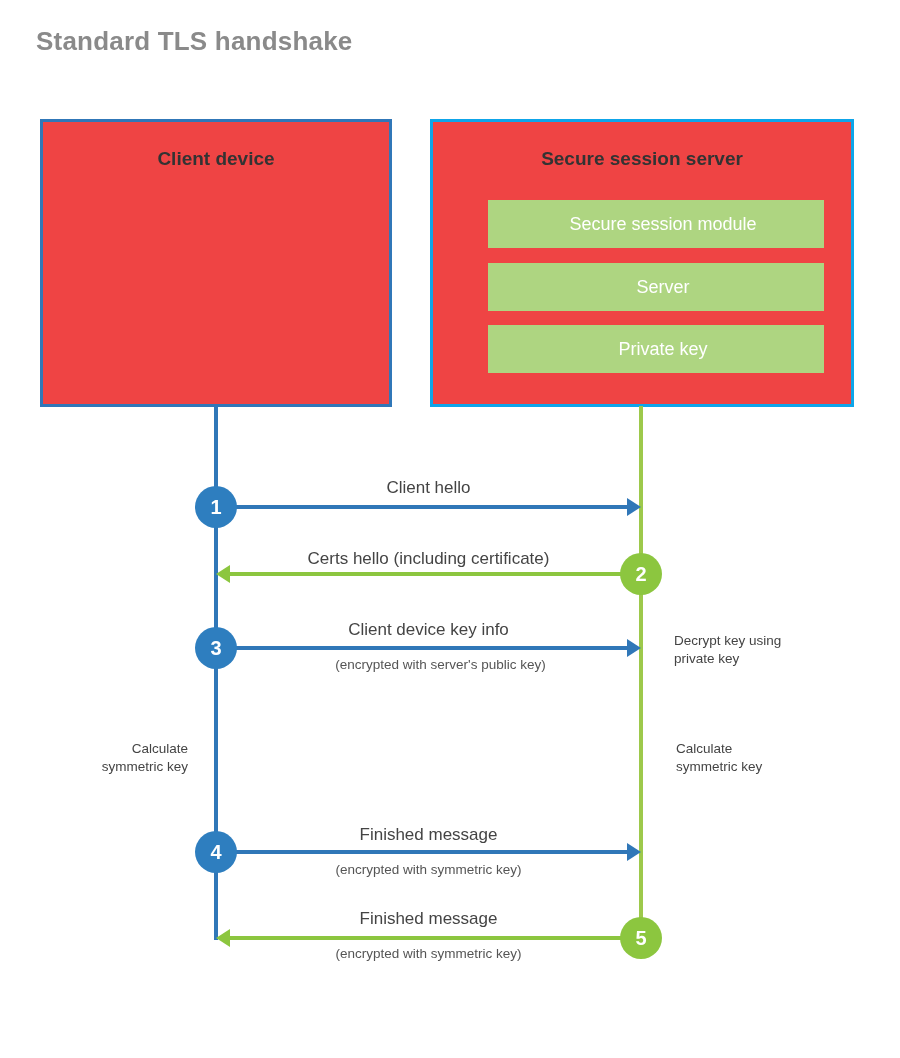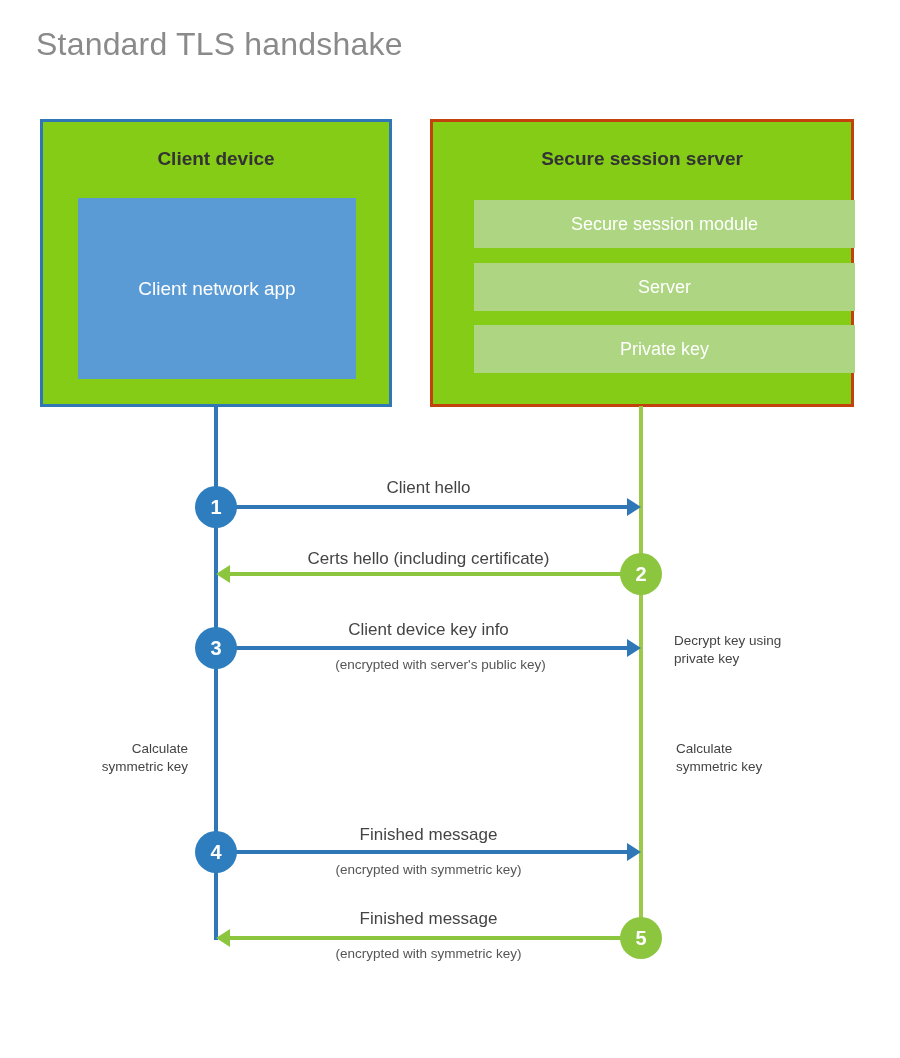--- a/index.html
+++ b/index.html
@@ -17,46 +17,46 @@
   #stage {
     position: absolute;
     left: 0; top: 0;
     width: 900px;
     height: 1058px;
   }
   .page-title {
     position: absolute;
     left: 36px;
     top: 26px;
-    font-size: 32px;
-    font-weight: 400;
+    font-size: 26px;
+    font-weight: 700;
     color: #8a8a8a;
     letter-spacing: 0.2px;
     white-space: nowrap;
   }
 
   
   .entity-box {
     position: absolute;
-    background: #84cc16;
+    background: #ef4444;
     box-sizing: border-box;
   }
   #client-box {
     left: 40px;
     top: 119px;
     width: 352px;
     height: 288px;
     border: 3px solid #3077b8;
   }
   #server-box {
     left: 430px;
     top: 119px;
     width: 424px;
     height: 288px;
-    border: 3px solid #c2410c;
+    border: 3px solid #0ea5e9;
   }
   .entity-title {
     position: absolute;
     left: 0;
     right: 0;
     top: 26px;
     text-align: center;
     font-size: 19px;
     font-weight: bold;
     color: #333333;
@@ -72,31 +72,32 @@
     font-size: 19px;
     font-weight: 300;
     display: flex;
     align-items: center;
     justify-content: center;
     text-align: center;
     line-height: 1.35;
   }
   .server-bar {
     position: absolute;
-    left: 41px;
-    width: 381px;
+    left: 55px;
+    width: 322px;
     height: 48px;
     background: #aed581;
     color: #ffffff;
     font-size: 18px;
     font-weight: 300;
     display: flex;
     align-items: center;
     justify-content: center;
     text-align: center;
+    padding-left: 14px;
   }
   #server-bar-0 { top: 78px; }
   #server-bar-1 { top: 141px; }
   #server-bar-2 { top: 203px; }
 
   
   .lifeline {
     position: absolute;
     width: 4px;
   }
@@ -178,22 +179,20 @@
 </style>
 </head>
 <body>
 
 <div id="stage">
 
   <div class="page-title">Standard TLS handshake</div>
 
   <div class="entity-box" id="client-box">
     <div class="entity-title">Client device</div>
-    <div id="client-app-rect">Client network
-app</div>
   </div>
 
   <div class="entity-box" id="server-box">
     <div class="entity-title">Secure session server</div>
     <div class="server-bar" id="server-bar-0">Secure session module</div>
     <div class="server-bar" id="server-bar-1">Server</div>
     <div class="server-bar" id="server-bar-2">Private key</div>
   </div>
 
   <div class="lifeline" id="client-lifeline"></div>

